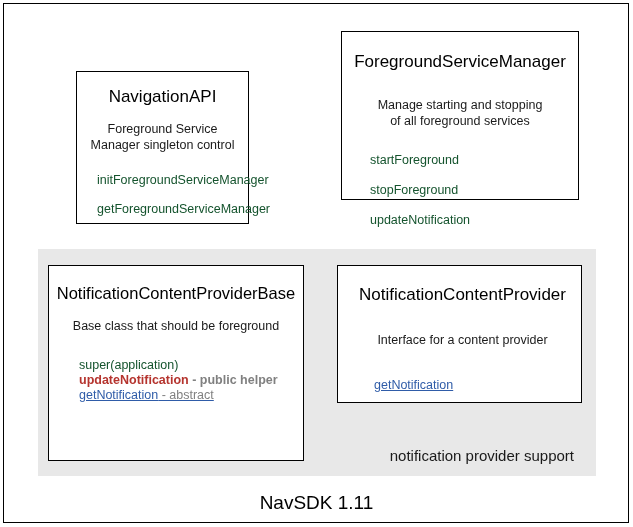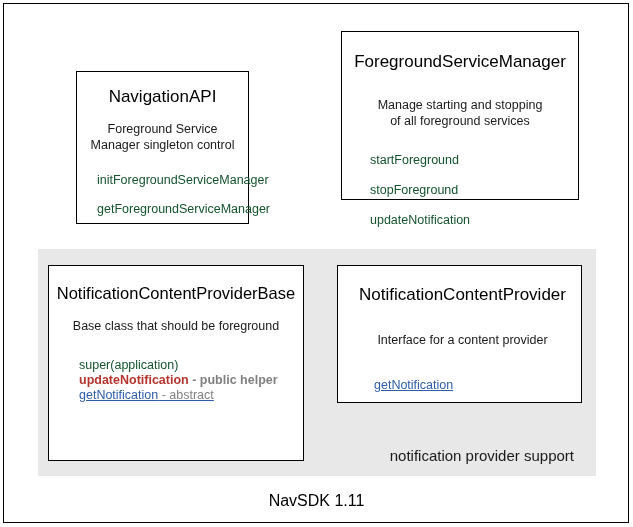--- a/index.html
+++ b/index.html
@@ -131,21 +131,21 @@
   }
   #box-notification-content-provider .class-desc { margin-top: 27px; }
   #box-notification-content-provider .members { margin-top: 30px; padding-left: 20px; gap: 14px; }
 
   .figure-caption {
     position: absolute;
     left: 0;
     right: 0;
     top: 492px;
     text-align: center;
-    font-size: 16px;
+    font-size: 19px;
     color: #000000;
   }
 </style>
 </head>
 <body>
 
 <div id="diagram-frame">
 
   <div class="outer-border"></div>
 

